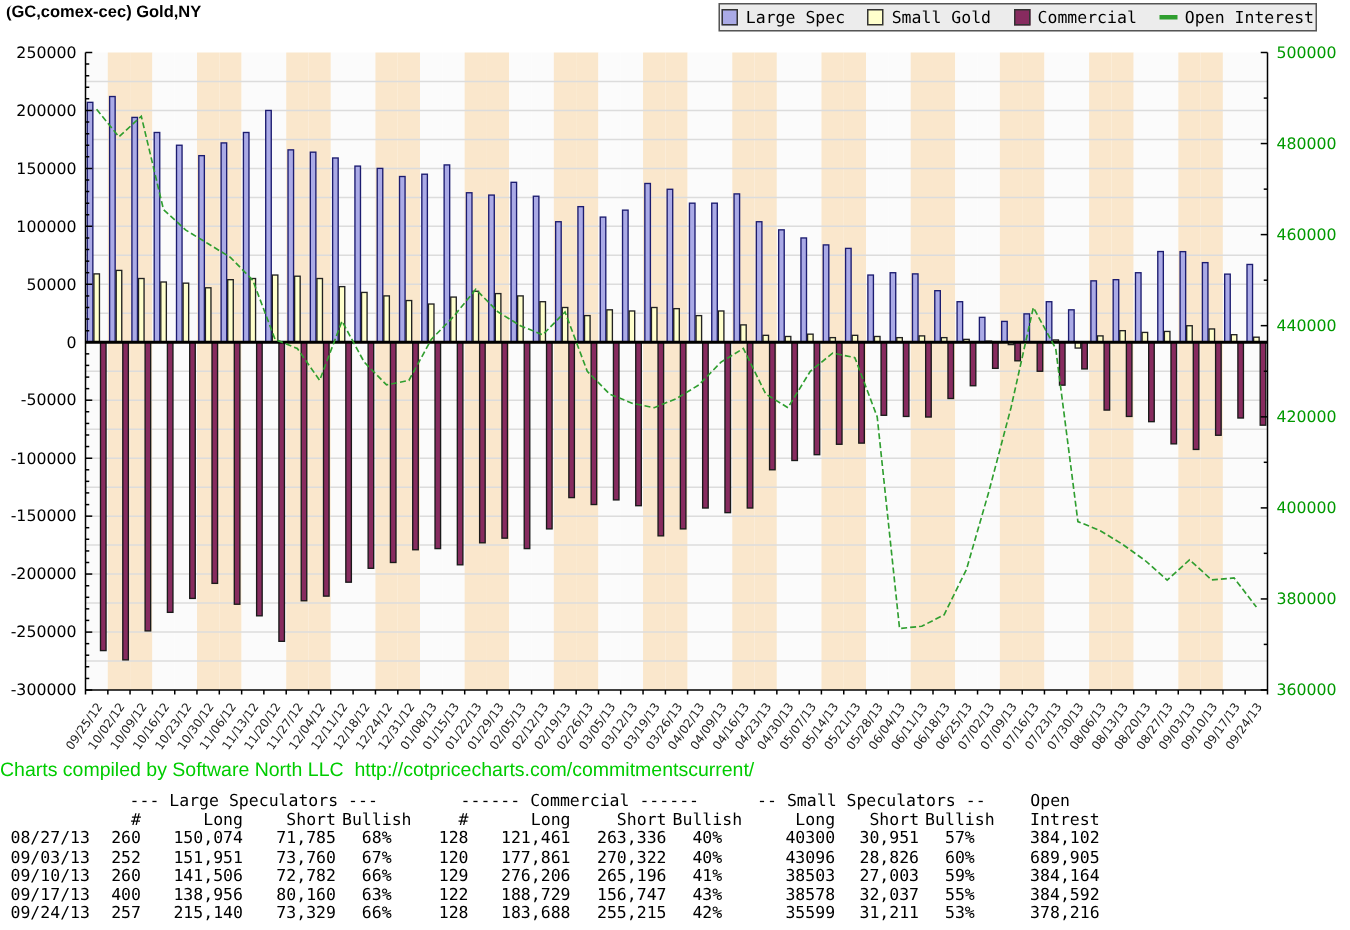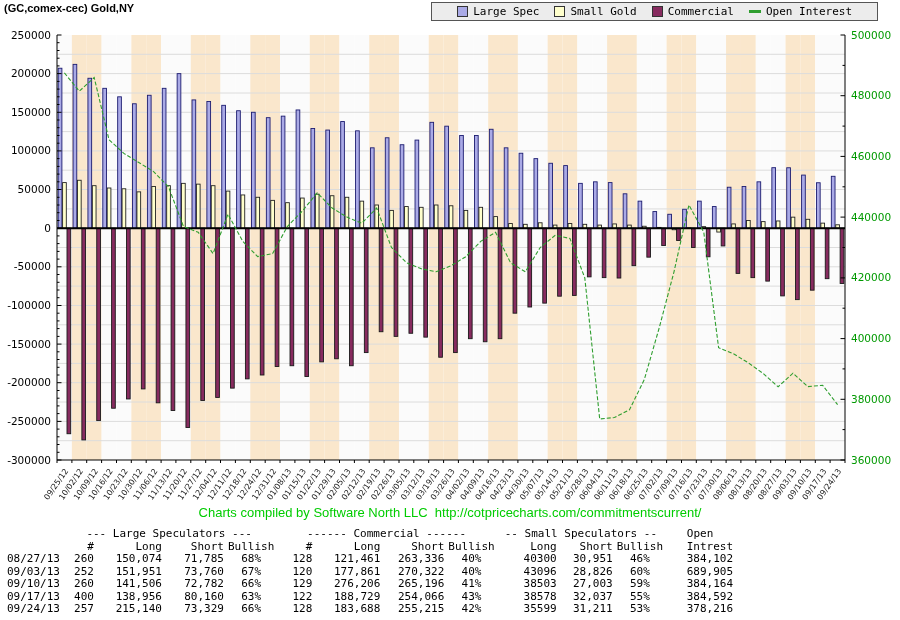--- a/index.html
+++ b/index.html
@@ -2,27 +2,27 @@
 <html><head>
 <meta charset="utf-8">
 <style>
   html,body{margin:0;padding:0;background:#fff;}
   .page{position:relative;width:900px;height:620px;background:#ffffff;overflow:hidden;
         font-family:"Liberation Sans",sans-serif;border-radius:18px;}
   .title,.subtitle{position:absolute;left:4px;font:bold 11px "Liberation Sans",sans-serif;color:#000;}
   .title{top:2px;}
   .subtitle{top:15px;}
   .legend{position:absolute;top:2px;right:22px;height:15px;display:flex;align-items:center;
-          gap:15px;padding:1px 25px;background:#ececec;border:1px solid #555;
+          gap:15px;padding:1px 1px;background:#ececec;border:1px solid #555;
           font:11px "DejaVu Sans Mono",monospace;color:#000;}
   .lg-item{display:flex;align-items:center;gap:5px;}
   .sw{width:9px;height:9px;border:1px solid #333;display:inline-block;}
   .sw.dash{width:12px;height:3px;border:none;}
   svg.chart{position:absolute;left:0;top:0;}
-  .credit{position:absolute;top:505px;left:0;width:100%;text-align:center;
+  .credit{position:absolute;top:505px;left:0;width:100%;
           font:13px "Liberation Sans",sans-serif;white-space:pre;}
   table.cot{position:absolute;left:3px;top:528px;border-collapse:collapse;table-layout:fixed;
             font:11px/12.5px "DejaVu Sans Mono",monospace;color:#000;}
   table.cot th,table.cot td{padding:0 4px 0 0;font-weight:normal;white-space:nowrap;overflow:hidden;}
   table.cot .al{text-align:left;padding-left:4px;}
   table.cot .ar{text-align:right;}
   table.cot .ac{text-align:center;margin-top:44px;}
 </style>
 </head>
 <body>
@@ -549,21 +549,21 @@
           <td class="ar">260</td>
           <td class="ar">150,074</td>
           <td class="ar">71,785</td>
           <td class="ac">68%</td>
           <td class="ar">128</td>
           <td class="ar">121,461</td>
           <td class="ar">263,336</td>
           <td class="ac">40%</td>
           <td class="ar">40300</td>
           <td class="ar">30,951</td>
-          <td class="ac">46%</td>
+          <td class="ac">57%</td>
           <td class="ar">384,102</td>
         </tr>
         <tr>
           <td class="al">09/03/13</td>
           <td class="ar">252</td>
           <td class="ar">151,951</td>
           <td class="ar">73,760</td>
           <td class="ac">67%</td>
           <td class="ar">120</td>
           <td class="ar">177,861</td>
@@ -590,21 +590,21 @@
           <td class="ar">384,164</td>
         </tr>
         <tr>
           <td class="al">09/17/13</td>
           <td class="ar">400</td>
           <td class="ar">138,956</td>
           <td class="ar">80,160</td>
           <td class="ac">63%</td>
           <td class="ar">122</td>
           <td class="ar">188,729</td>
-          <td class="ar">254,066</td>
+          <td class="ar">156,747</td>
           <td class="ac">43%</td>
           <td class="ar">38578</td>
           <td class="ar">32,037</td>
           <td class="ac">55%</td>
           <td class="ar">384,592</td>
         </tr>
         <tr>
           <td class="al">09/24/13</td>
           <td class="ar">257</td>
           <td class="ar">215,140</td>

